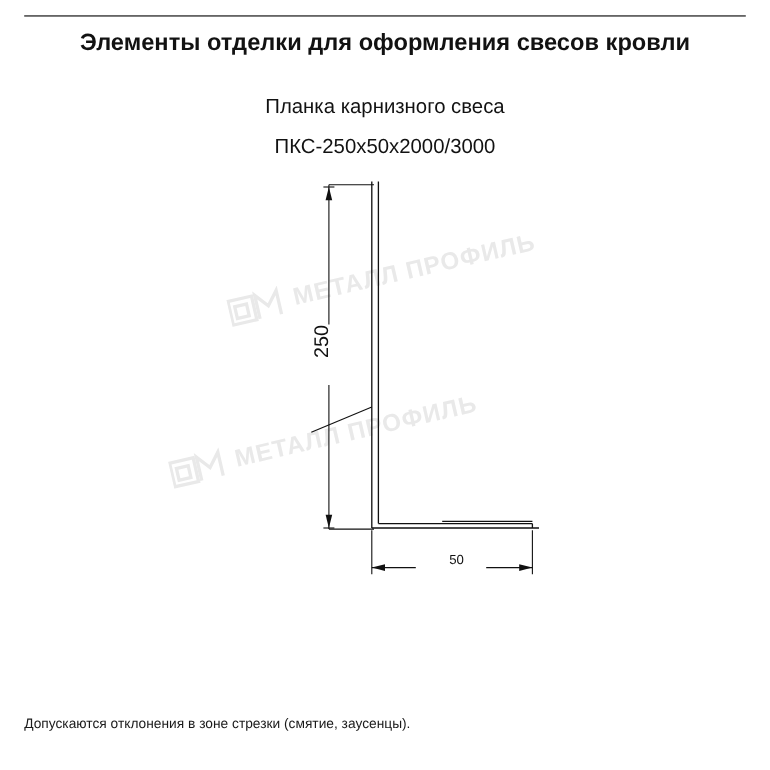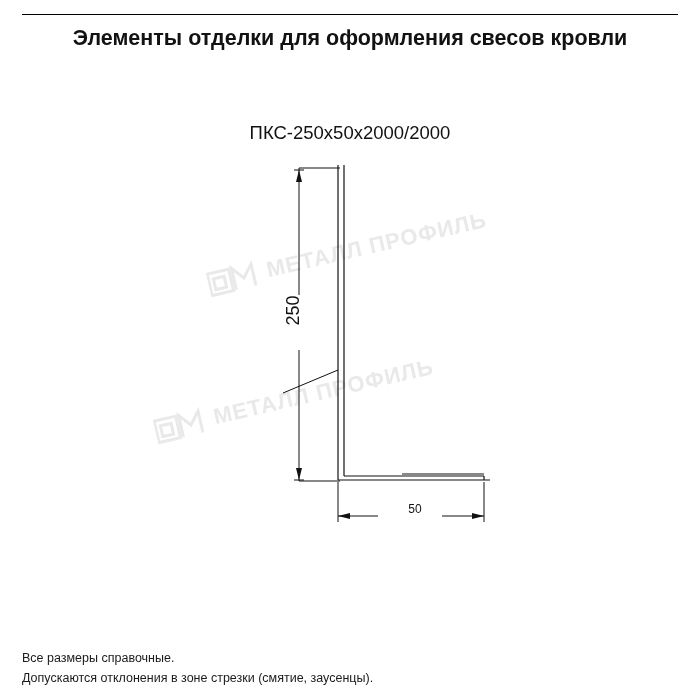--- a/index.html
+++ b/index.html
@@ -129,21 +129,22 @@
   svg { display: block; }
 </style>
 </head>
 <body>
 
 <div class="page">
 
   <div class="top-rule"></div>
 
   <div class="title">Элементы отделки для оформления свесов кровли</div>
-  <div class="subtitle2">ПКС-250х50х2000/2000</div>
+  <div class="subtitle">Планка карнизного свеса</div>
+  <div class="subtitle2">ПКС-250х50х2000/3000</div>
 
   <div class="watermarks">
     <div class="wm wm1">
       <span class="wm-mark">
         <svg width="52" height="30" viewBox="0 0 52 30">
           <rect x="1" y="4" width="22" height="22" fill="none" stroke="#e9e9e9" stroke-width="3"></rect>
           <rect x="6" y="10" width="11" height="11" fill="none" stroke="#e9e9e9" stroke-width="3"></rect>
           <path d="M26 26 L26 4 L36 16 L46 4 L46 26" fill="none" stroke="#e9e9e9" stroke-width="3"></path>
         </svg>
       </span><span>МЕТАЛЛ ПРОФИЛЬ</span>
@@ -202,17 +203,16 @@
         <polygon points="338,366 350,363 350,369"></polygon>
         <polygon points="484,366 472,363 472,369"></polygon>
       </g>
     </svg>
   </div>
 
   <div class="dim-250">250</div>
   <div class="dim-50">50</div>
 
   <div class="footer">
-    <div>Все размеры справочные.</div>
     <div>Допускаются отклонения в зоне стрезки (смятие, заусенцы).</div>
   </div>
 
 </div>
 
 </body></html>

